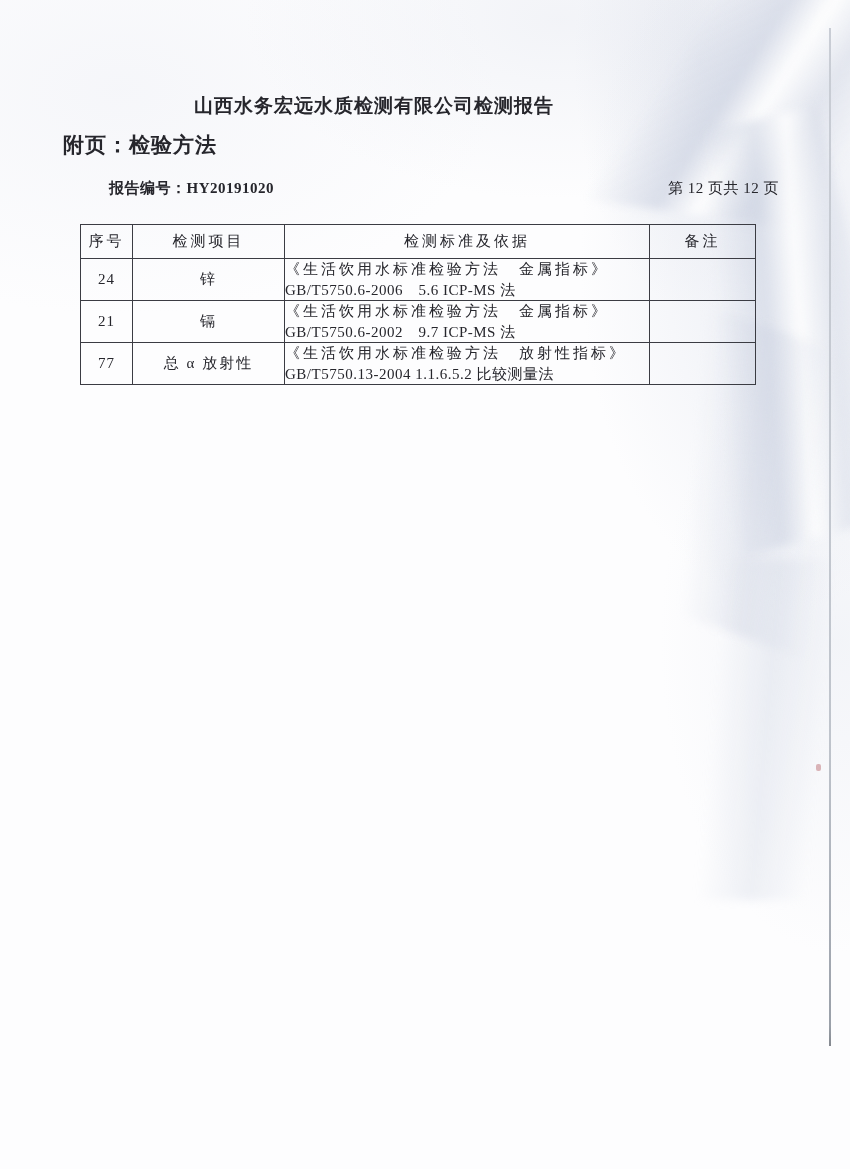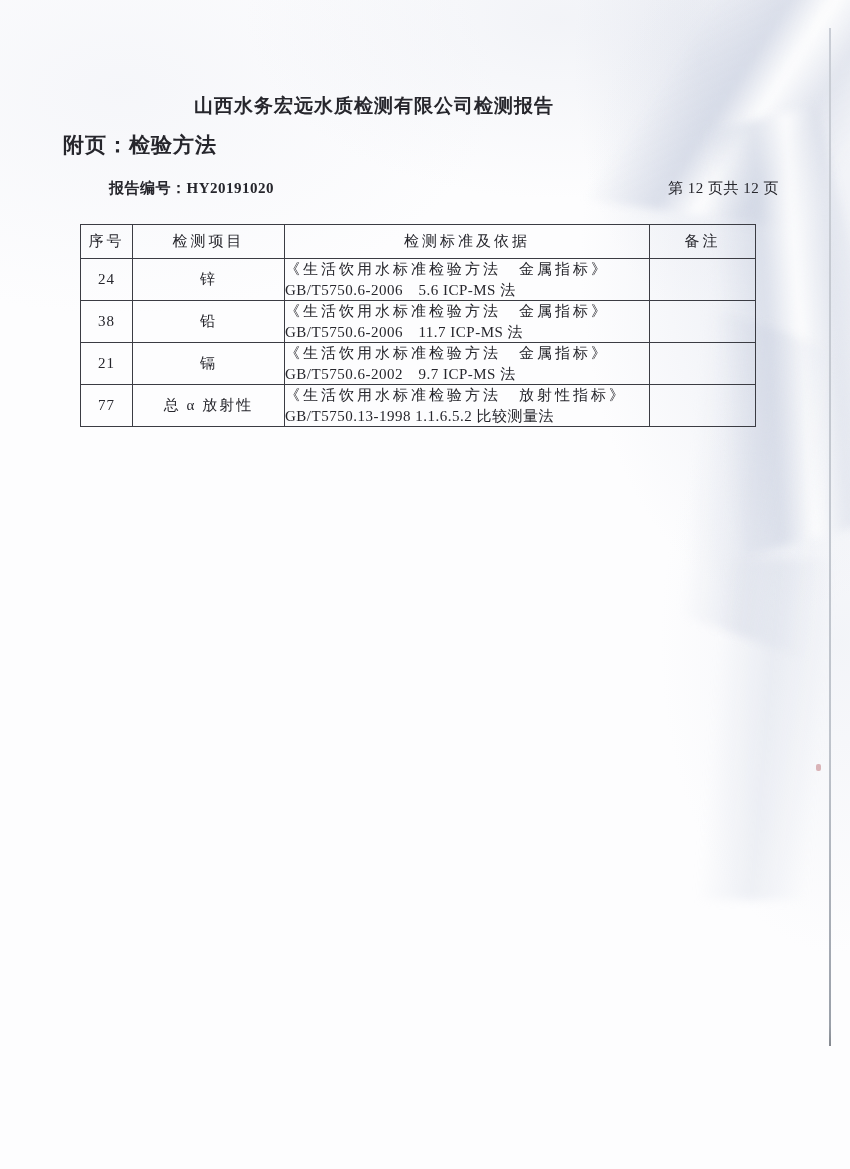--- a/index.html
+++ b/index.html
@@ -159,47 +159,38 @@
         <tr>
           <td class="c-no">24</td>
           <td class="c-item">锌</td>
           <td class="c-std">
             <span class="std-l1">《生活饮用水标准检验方法　金属指标》</span>
             <span class="std-l2">GB/T5750.6-2006　5.6 ICP-MS 法</span>
           </td>
           <td class="c-remark"></td>
         </tr>
 
-        <tr>
-          <td class="c-no">38</td>
-          <td class="c-item">铅</td>
-          <td class="c-std">
-            <span class="std-l1">《生活饮用水标准检验方法　金属指标》</span>
-            <span class="std-l2">GB/T5750.6-2006　11.7 ICP-MS 法</span>
-          </td>
-          <td class="c-remark"></td>
-        </tr>
 
         <tr>
           <td class="c-no">21</td>
           <td class="c-item">镉</td>
           <td class="c-std">
             <span class="std-l1">《生活饮用水标准检验方法　金属指标》</span>
             <span class="std-l2">GB/T5750.6-2002　9.7 ICP-MS 法</span>
           </td>
           <td class="c-remark"></td>
         </tr>
 
 
         <tr>
           <td class="c-no">77</td>
           <td class="c-item">总 α 放射性</td>
           <td class="c-std">
             <span class="std-l1">《生活饮用水标准检验方法　放射性指标》</span>
-            <span class="std-l2">GB/T5750.13-1998 1.1.6.5.2 比较测量法</span>
+            <span class="std-l2">GB/T5750.13-2004 1.1.6.5.2 比较测量法</span>
           </td>
           <td class="c-remark"></td>
         </tr>
 
       </tbody>
   </table>
 
 </div>
 
 </body></html>

